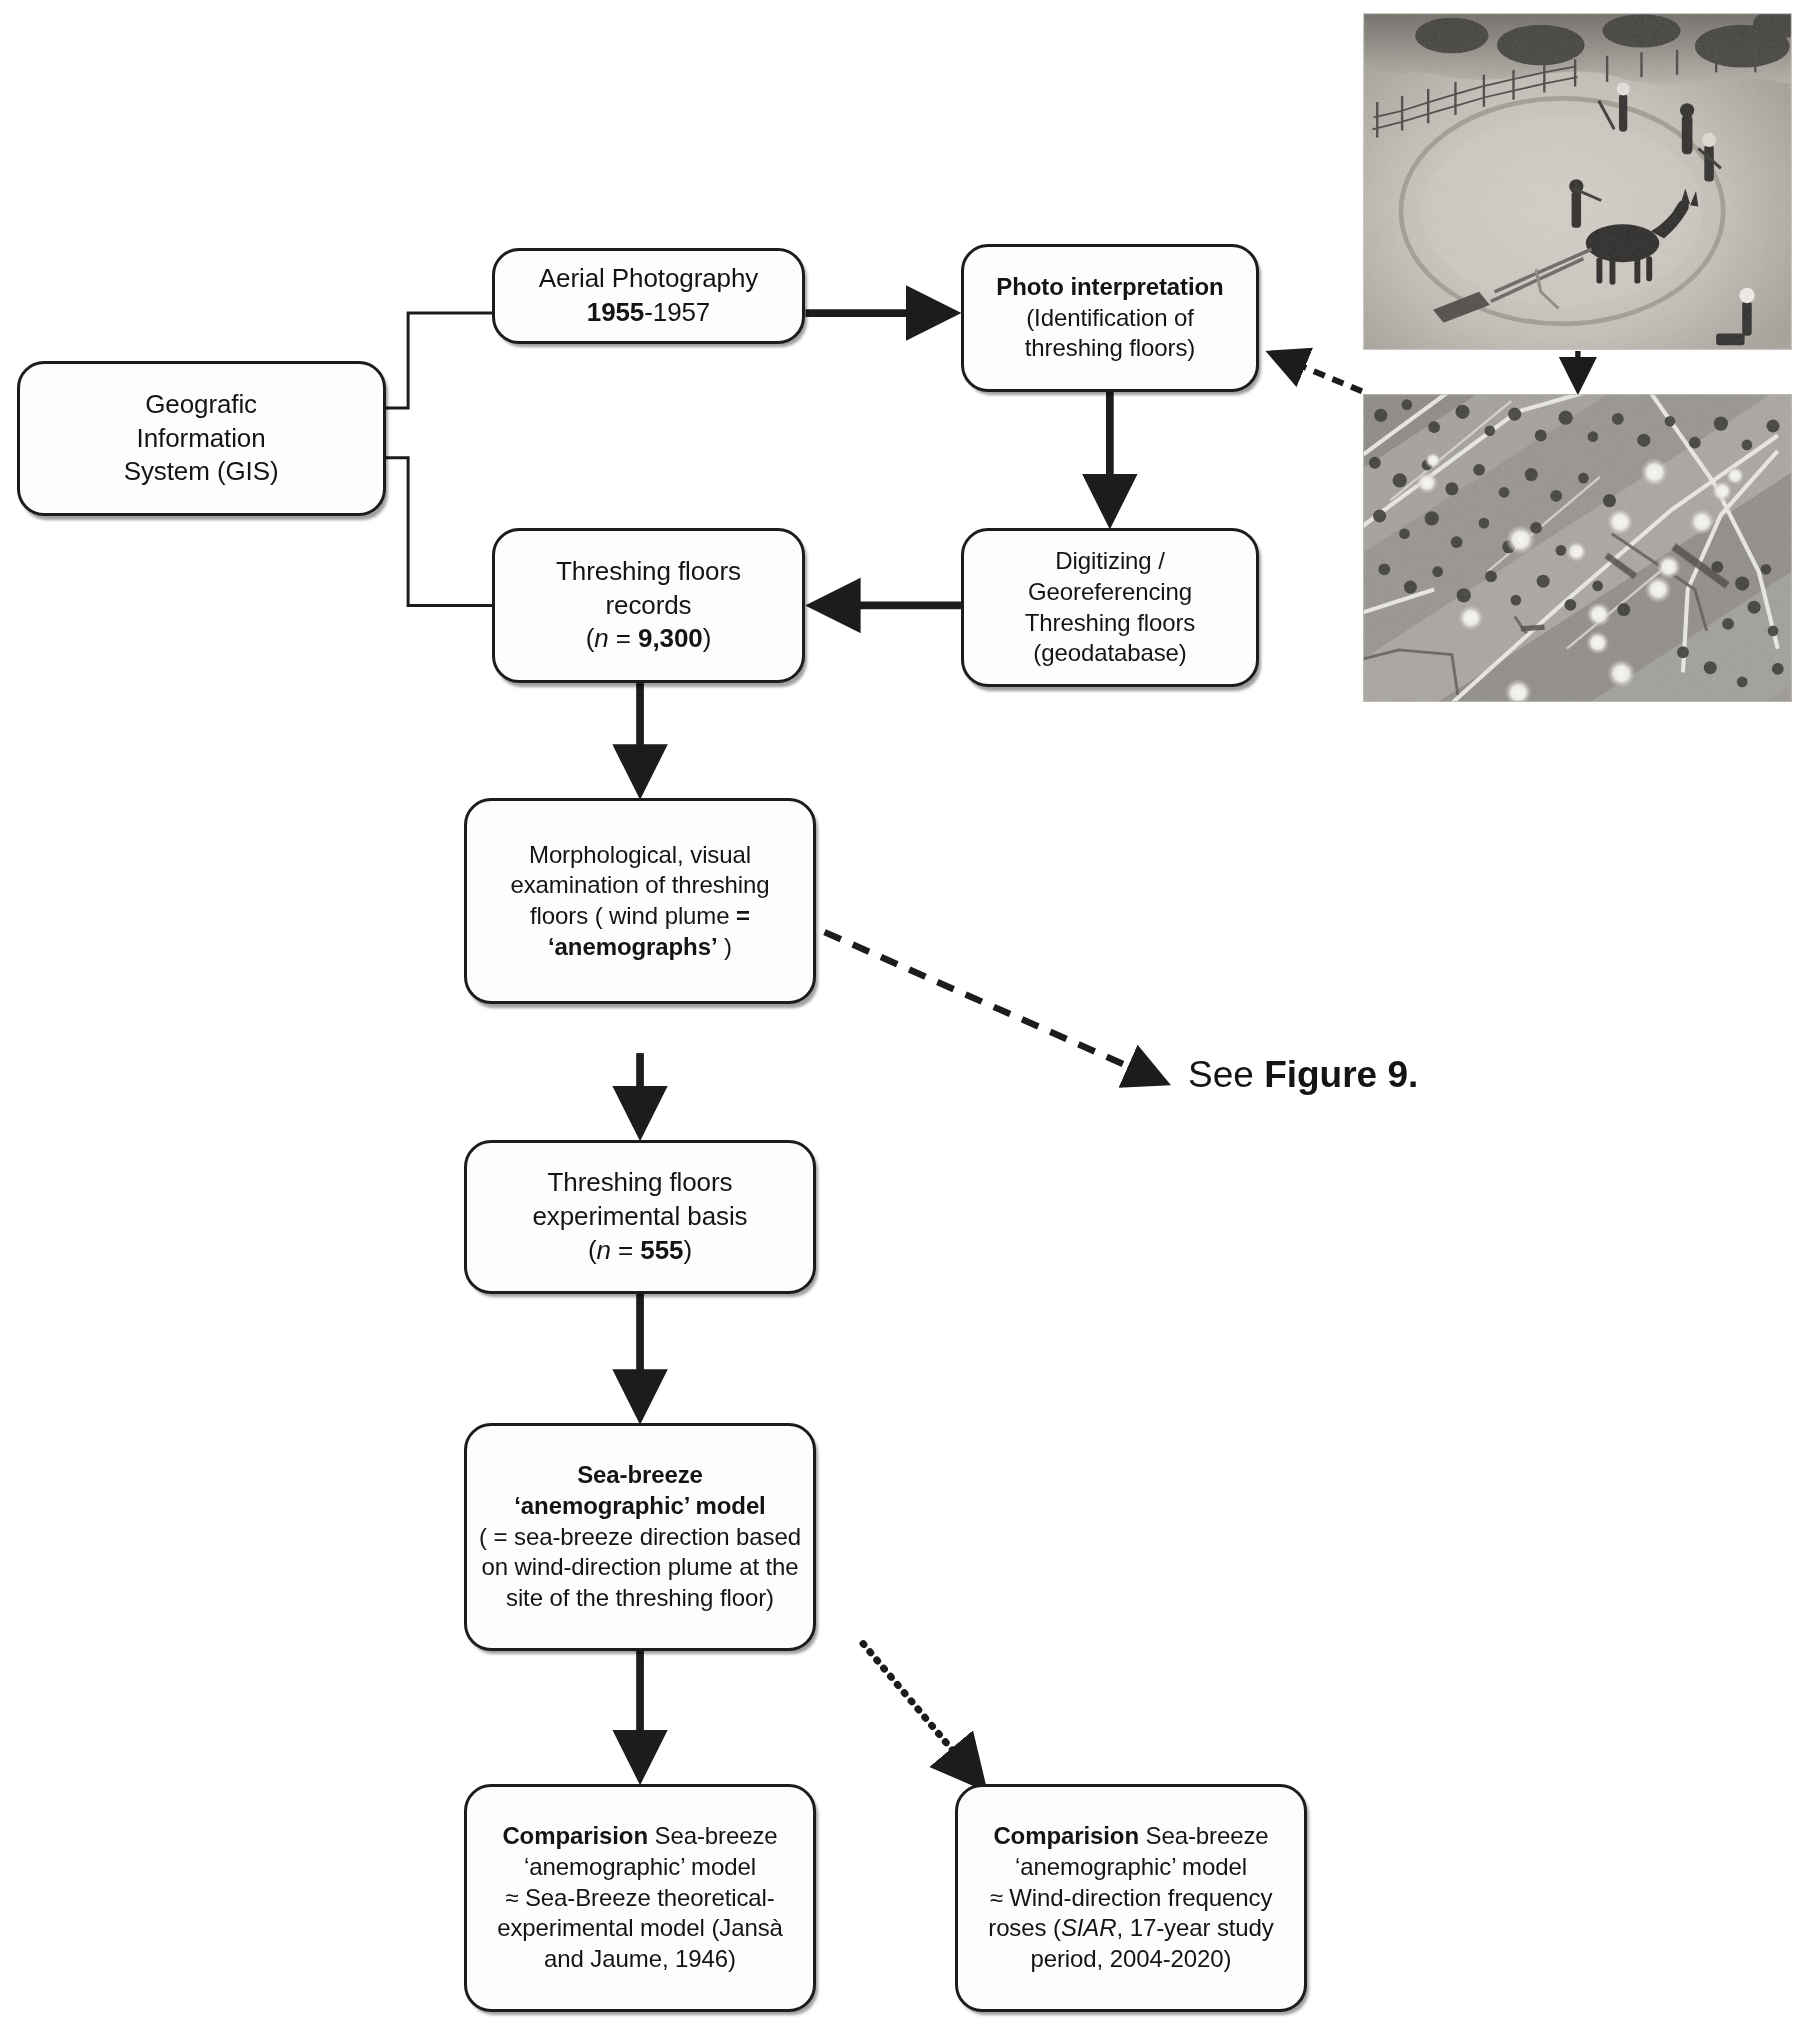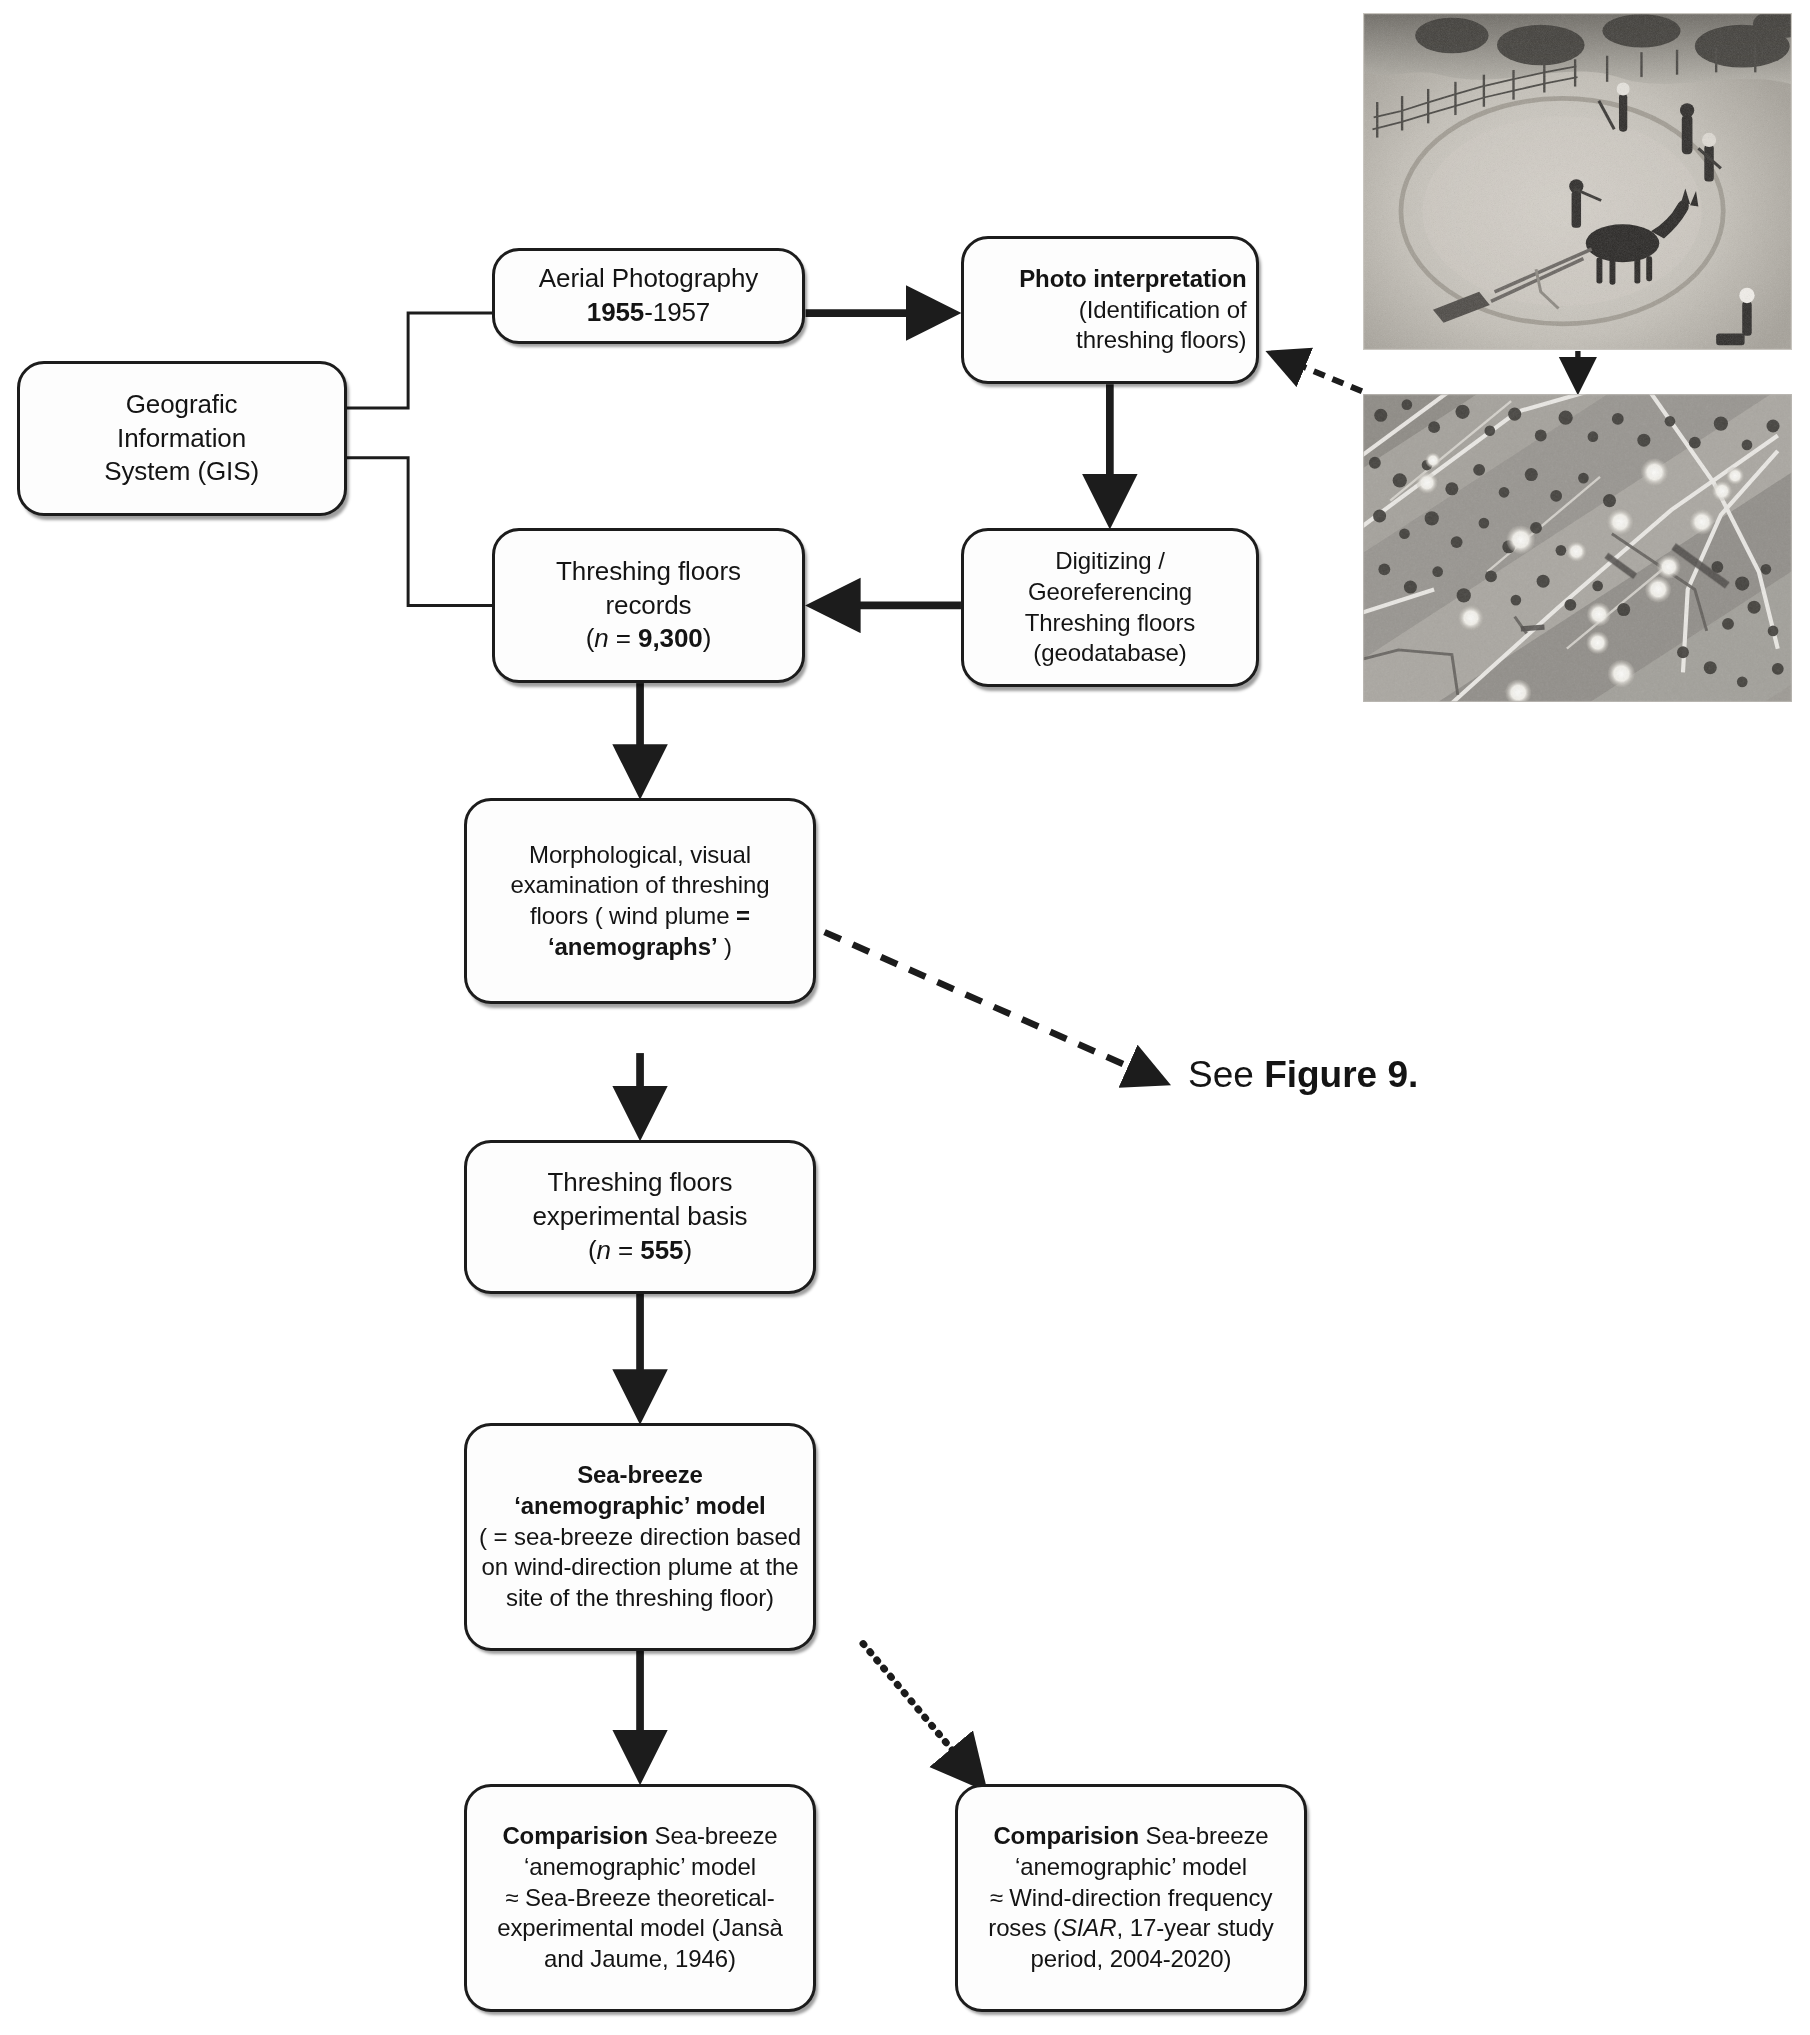--- a/index.html
+++ b/index.html
@@ -53,23 +53,23 @@
   }
   .node .txt.small {
     font-size: 24px;
     line-height: 1.28;
   }
 
   b { font-weight: bold; }
   i { font-style: italic; }
 
   
-  #n-gis        { left: 16.6px;   top: 361px;  width: 330px;  height: 155px; }
+  #n-gis        { left: 16.6px;   top: 361px;  width: 369px;  height: 155px; }
   #n-aerial     { left: 492px;  top: 248px;  width: 313px;  height: 96px; }
-  #n-photointerp{ left: 961px; top: 236px;  width: 298px;  height: 148px; text-align: right; }
+  #n-photointerp{ left: 961px; top: 244px;  width: 298px;  height: 148px; }
   #n-digitizing { left: 961px; top: 528px;  width: 298px;  height: 159px; }
   #n-records    { left: 492px;  top: 528px;  width: 313px;  height: 155px; }
   #n-morpho     { left: 464px;  top: 798px; width: 352px;  height: 206px; }
   #n-expbasis   { left: 464px;  top: 1140px; width: 352px;  height: 154px; }
   #n-seabreeze  { left: 464px;  top: 1423px; width: 352px;  height: 228px; }
   #n-cmp-left   { left: 464px;  top: 1784px; width: 352px;  height: 228px; }
   #n-cmp-right  { left: 955px; top: 1784px; width: 352px;  height: 228px; }
 
   
   #lbl-figure {

